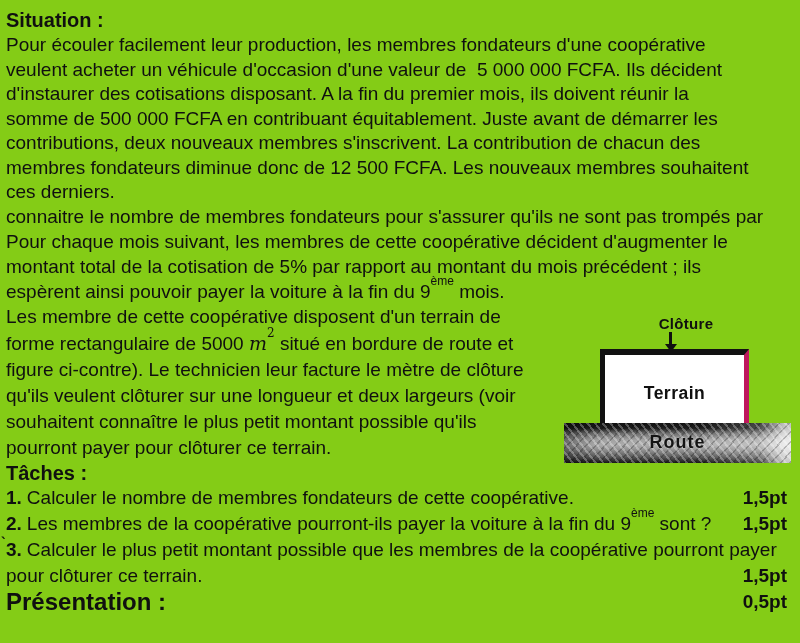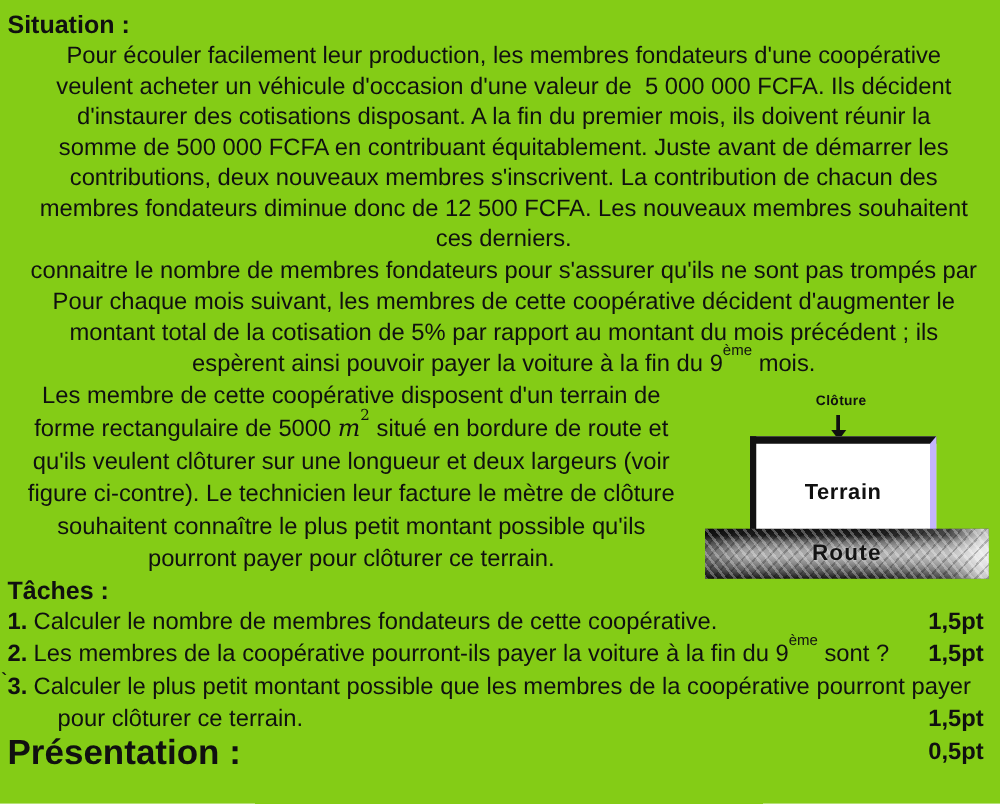--- a/index.html
+++ b/index.html
@@ -8,56 +8,56 @@
     position: relative;
     width: 800px;
     height: 643px;
     background: #84cc16;
     color: #101010;
     font-family: "Liberation Sans", "DejaVu Sans", sans-serif;
     font-size: 19px;
     overflow: hidden;
   }
   .text-col { padding: 7px 0 0 6px; }
-  .line { white-space: pre; line-height: 24.5px; text-align: center; }
+  .line { white-space: pre; line-height: 24.5px; }
   .p2 .line { line-height: 25px; }
   .p3 .line { line-height: 26px; width: 550px; }
   .heading { font-weight: bold; font-size: 20px; line-height: 26px; white-space: pre; }
   .tasks-heading { line-height: 24px; }
   sup.small-sup { font-size: 12px; position: relative; top: -6px; line-height: 0; }
   .math-var { font-family: "DejaVu Serif", serif; font-style: italic; }
   .math-sup { font-family: "DejaVu Serif", serif; font-size: 12px; position: relative; top: -6px; line-height: 0; }
 
   .task-row { display: flex; line-height: 26px; white-space: pre; padding-right: 13px; }
   .task-num { font-weight: bold; margin-right: 5px; position: relative; }
   .task-points { font-weight: bold; margin-left: auto; }
-  .task-cont { display: flex; line-height: 26px; white-space: pre; padding-right: 13px; margin-left: 40px; }
+  .task-cont { display: flex; line-height: 26px; white-space: pre; padding-right: 13px; }
   .stray-mark { position: absolute; top: -7px; left: -5px; font-size: 14px; font-weight: bold; }
   .presentation-row { display: flex; line-height: 26px; white-space: pre; padding-right: 13px; }
-  .presentation-label { font-weight: bold; font-size: 28px; }
+  .presentation-label { font-weight: bold; font-size: 24px; }
 
   
   .figure { position: absolute; left: 556px; top: 312px; width: 244px; height: 155px; }
   .cloture-label {
-    position: absolute; left: 3px; top: 3px; width: 228px;
-    text-align: center; font-size: 11px; font-weight: bold; letter-spacing: 0.3px;
+    position: absolute; left: 16px; top: 3px; width: 228px;
+    text-align: center; font-size: 15px; font-weight: bold; letter-spacing: 0.3px;
   }
   .arrow-stem { position: absolute; left: 113px; top: 20px; width: 2.5px; height: 13px; background: #101010; }
   .arrow-head {
     position: absolute; left: 108.5px; top: 32px;
     width: 0; height: 0;
     border-left: 6px solid transparent;
     border-right: 6px solid transparent;
     border-top: 8px solid #101010;
   }
   .terrain-rect {
     position: absolute; left: 44px; top: 37px; width: 149px; height: 78px;
     border-top: 6px solid #111;
     border-left: 5px solid #111;
-    border-right: 5px solid #c4b5fd;
+    border-right: 5px solid #be185d;
     background: #ffffff;
   }
   .terrain-label {
     position: absolute; left: 0; top: 28px; width: 100%;
     text-align: center; font-size: 17.5px; font-weight: bold; letter-spacing: 0.5px;
   }
   .route-bar {
     position: absolute; left: 8px; top: 111px; width: 227px; height: 40px;
     background:
       repeating-linear-gradient(52deg, rgba(255,255,255,0.28) 0 2px, rgba(255,255,255,0) 2px 6px),
@@ -92,22 +92,22 @@
 
     <div class="p2">
       <div class="line">Pour chaque mois suivant, les membres de cette coopérative décident d'augmenter le</div>
       <div class="line">montant total de la cotisation de 5% par rapport au montant du mois précédent ; ils</div>
       <div class="line"><span>espèrent ainsi pouvoir payer la voiture à la fin du 9</span><sup class="small-sup">ème</sup><span> mois.</span></div>
     </div>
 
     <div class="p3">
       <div class="line">Les membre de cette coopérative disposent d'un terrain de</div>
       <div class="line"><span>forme rectangulaire de 5000 </span><span class="math-var">m</span><sup class="math-sup">2</sup><span> situé en bordure de route et</span></div>
+      <div class="line">figure ci-contre). Le technicien leur facture le mètre de clôture</div>
       <div class="line">qu'ils veulent clôturer sur une longueur et deux largeurs (voir</div>
-      <div class="line">figure ci-contre). Le technicien leur facture le mètre de clôture</div>
       <div class="line">souhaitent connaître le plus petit montant possible qu'ils</div>
       <div class="line">pourront payer pour clôturer ce terrain.</div>
     </div>
 
     <div class="heading tasks-heading">Tâches :</div>
 
     <div class="task-row">
       <span class="task-num">1.</span><span>Calculer le nombre de membres fondateurs de cette coopérative.</span>
       <span class="task-points">1,5pt</span>
     </div>

